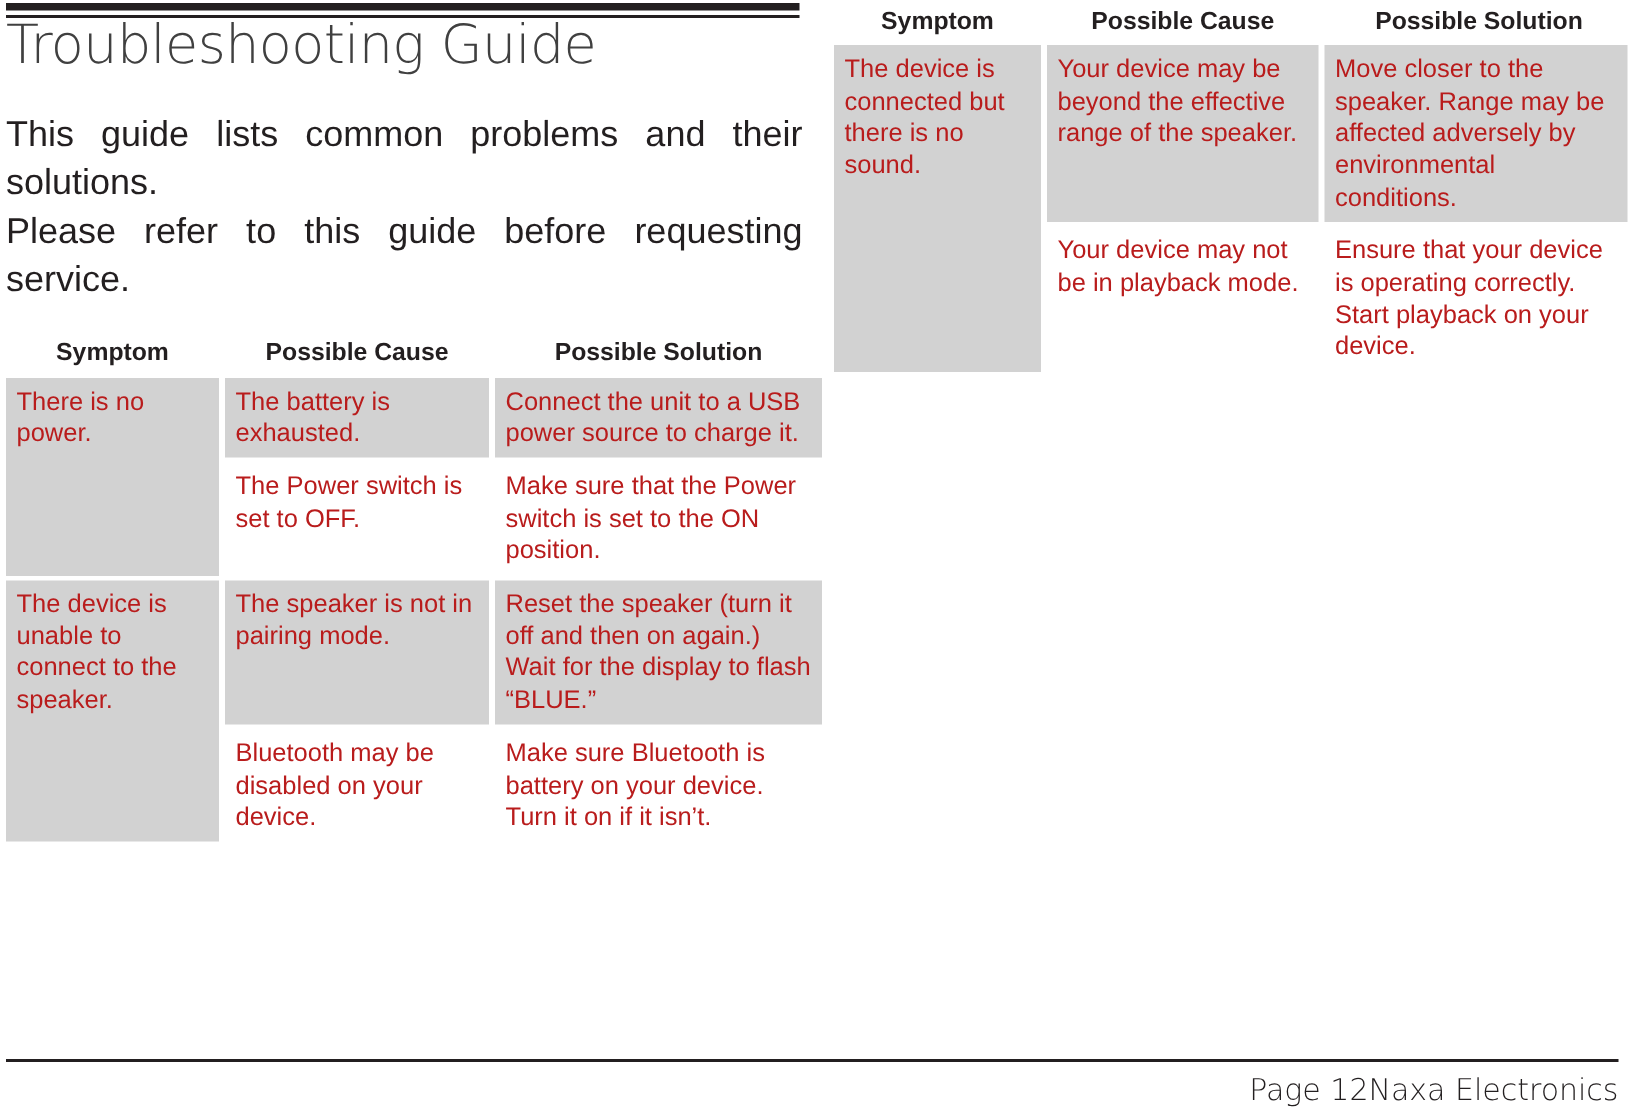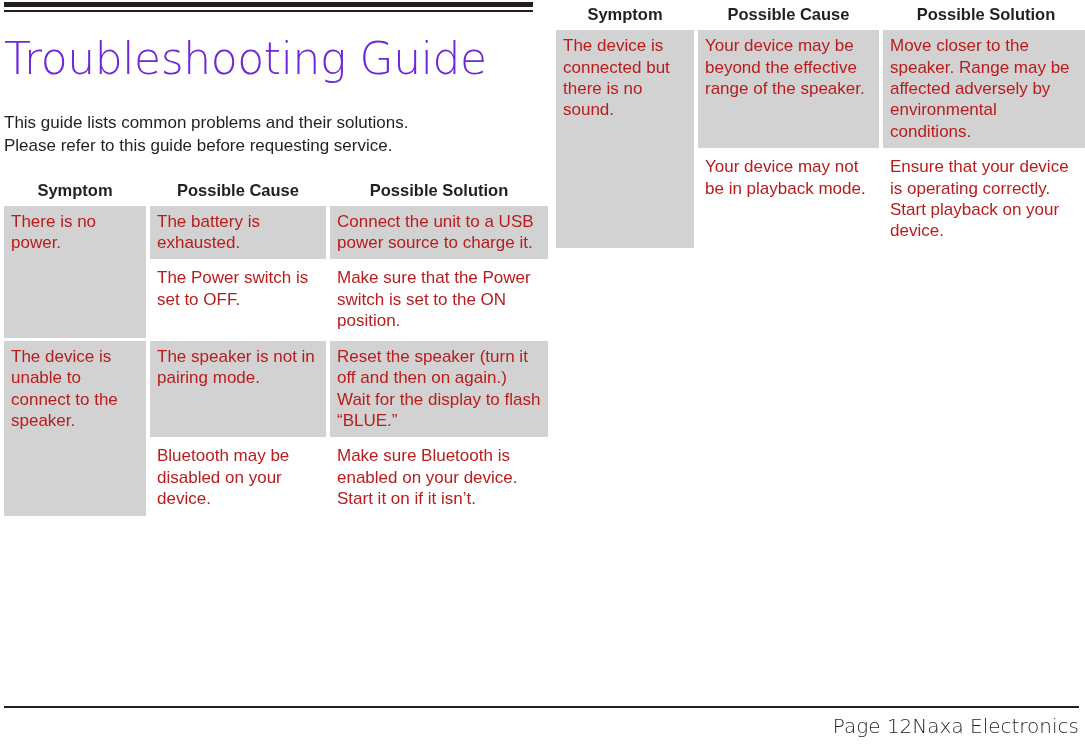--- a/index.html
+++ b/index.html
@@ -51,34 +51,34 @@
     height: 3px;
   }
   .rule-thin {
     height: 2px;
     background: #231f20;
   }
 
   
   .page-title {
     font-family: "DejaVu Sans", sans-serif;
-    font-size: 44px;
+    font-size: 36px;
     font-weight: 300;
     letter-spacing: -0.4px;
     line-height: 1.05;
-    color: #6d28d9;
-    margin-top: 24px;
+    color: #404040;
+    margin-top: 0;
     white-space: nowrap;
   }
 
   
   .intro {
     margin-top: 10px;
     width: 531px;
-    font-size: 17px;
+    font-size: 24px;
     line-height: 1.35;
     color: #231f20;
     text-align: justify;
     text-justify: inter-word;
     font-weight: 400;
   }
   .intro > span { display: block; }
   .intro .just {
     text-align: justify;
   }
@@ -196,21 +196,21 @@
           <td class="plain">The Power switch is set to OFF.</td>
           <td class="plain">Make sure that the Power switch is set to the ON position.</td>
         </tr>
         <tr>
           <td class="sym" rowspan="2">The device is unable to connect to the speaker.</td>
           <td class="shaded">The speaker is not in pairing mode.</td>
           <td class="shaded">Reset the speaker (turn it off and then on again.) Wait for the display to flash “BLUE.”</td>
         </tr>
         <tr>
           <td class="plain">Bluetooth may be disabled on your device.</td>
-          <td class="plain">Make sure Bluetooth is enabled on your device. Start it on if it isn’t.</td>
+          <td class="plain">Make sure Bluetooth is battery on your device. Turn it on if it isn’t.</td>
         </tr>
       </tbody>
     </table>
   </div>
 
   <div class="col-right">
     <table class="tbl" id="table-right">
       <colgroup>
         <col class="c1">
           <col class="c2">

